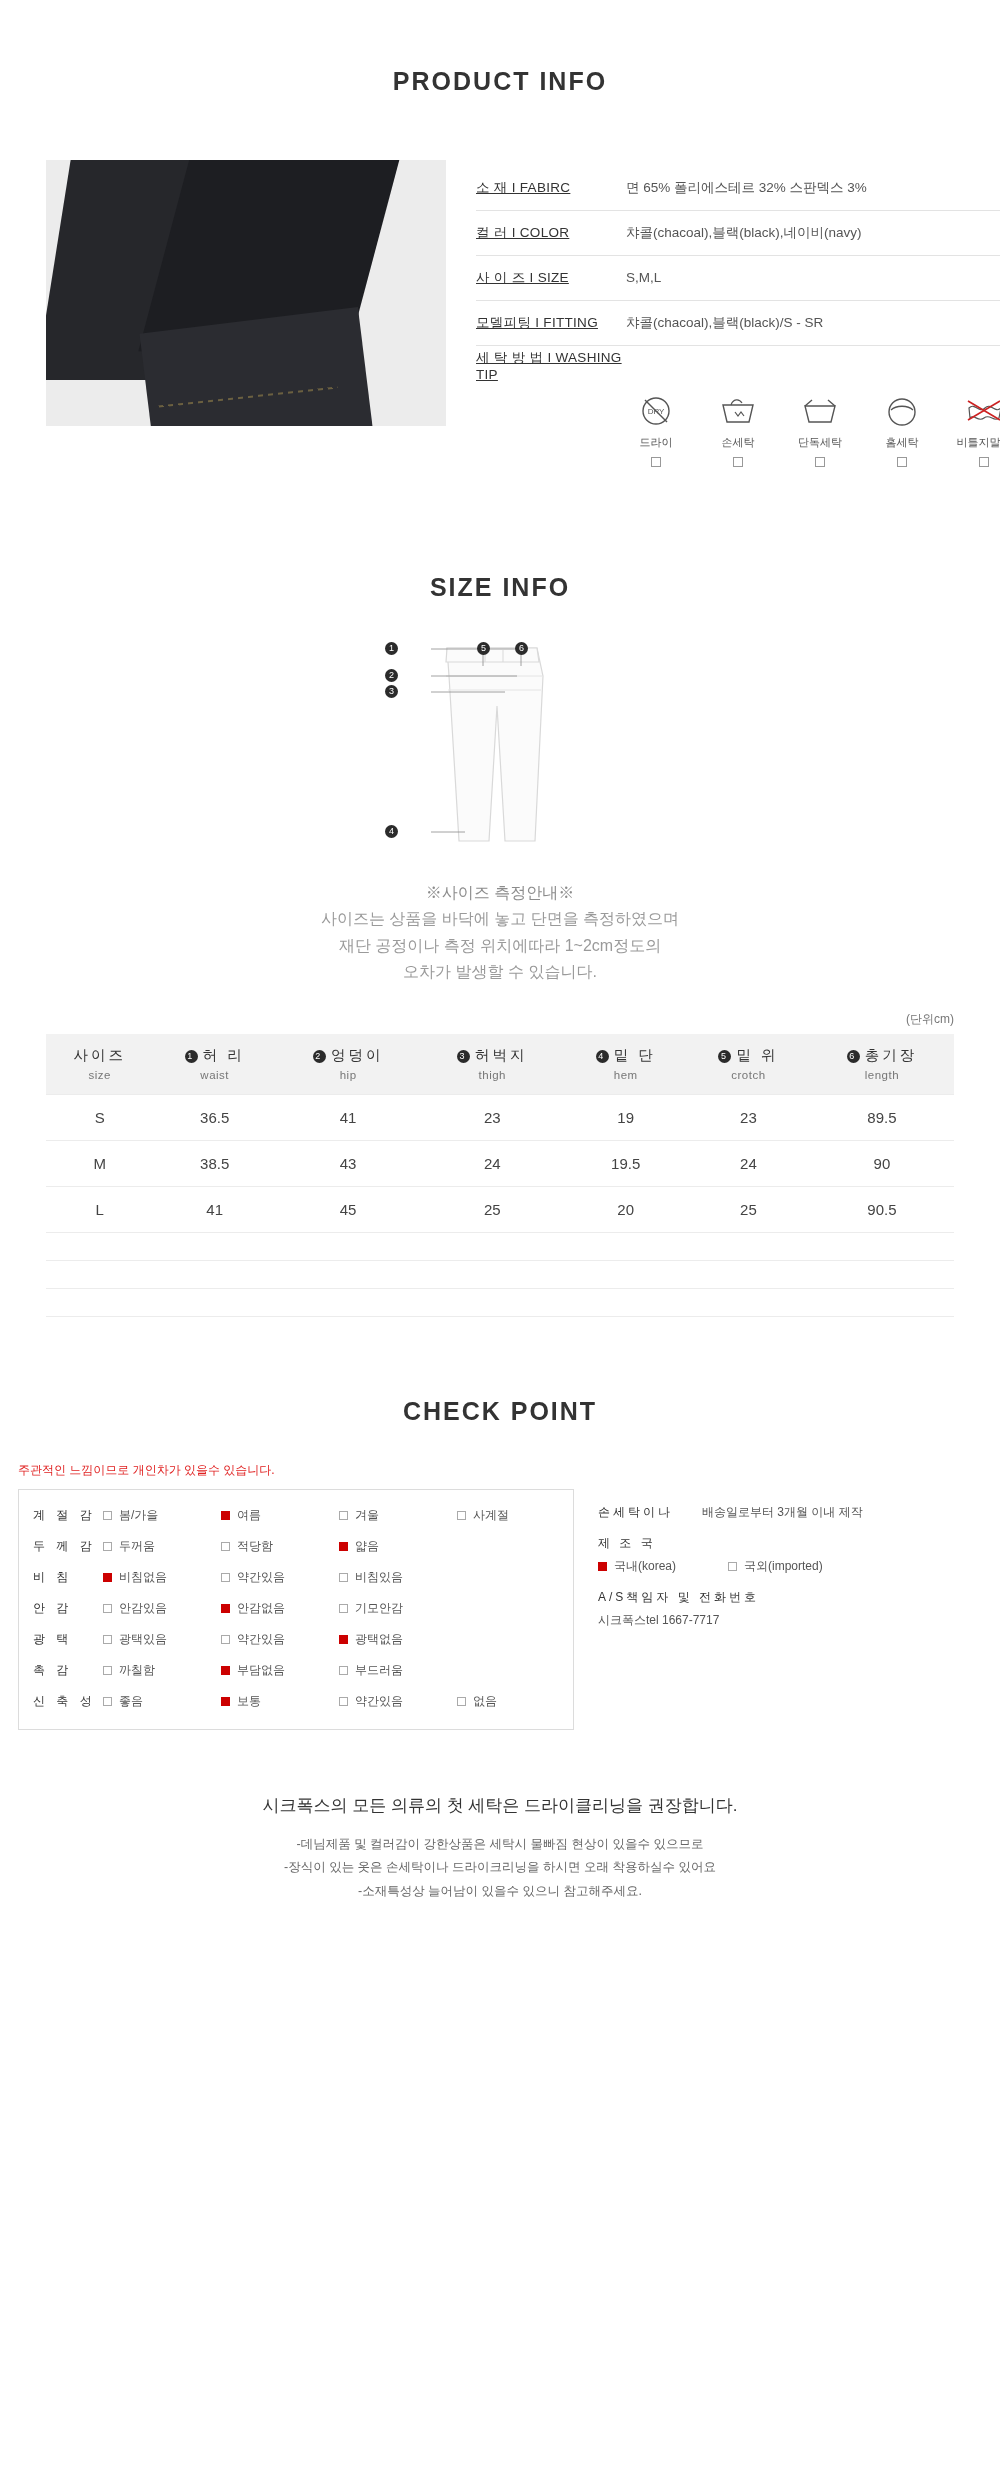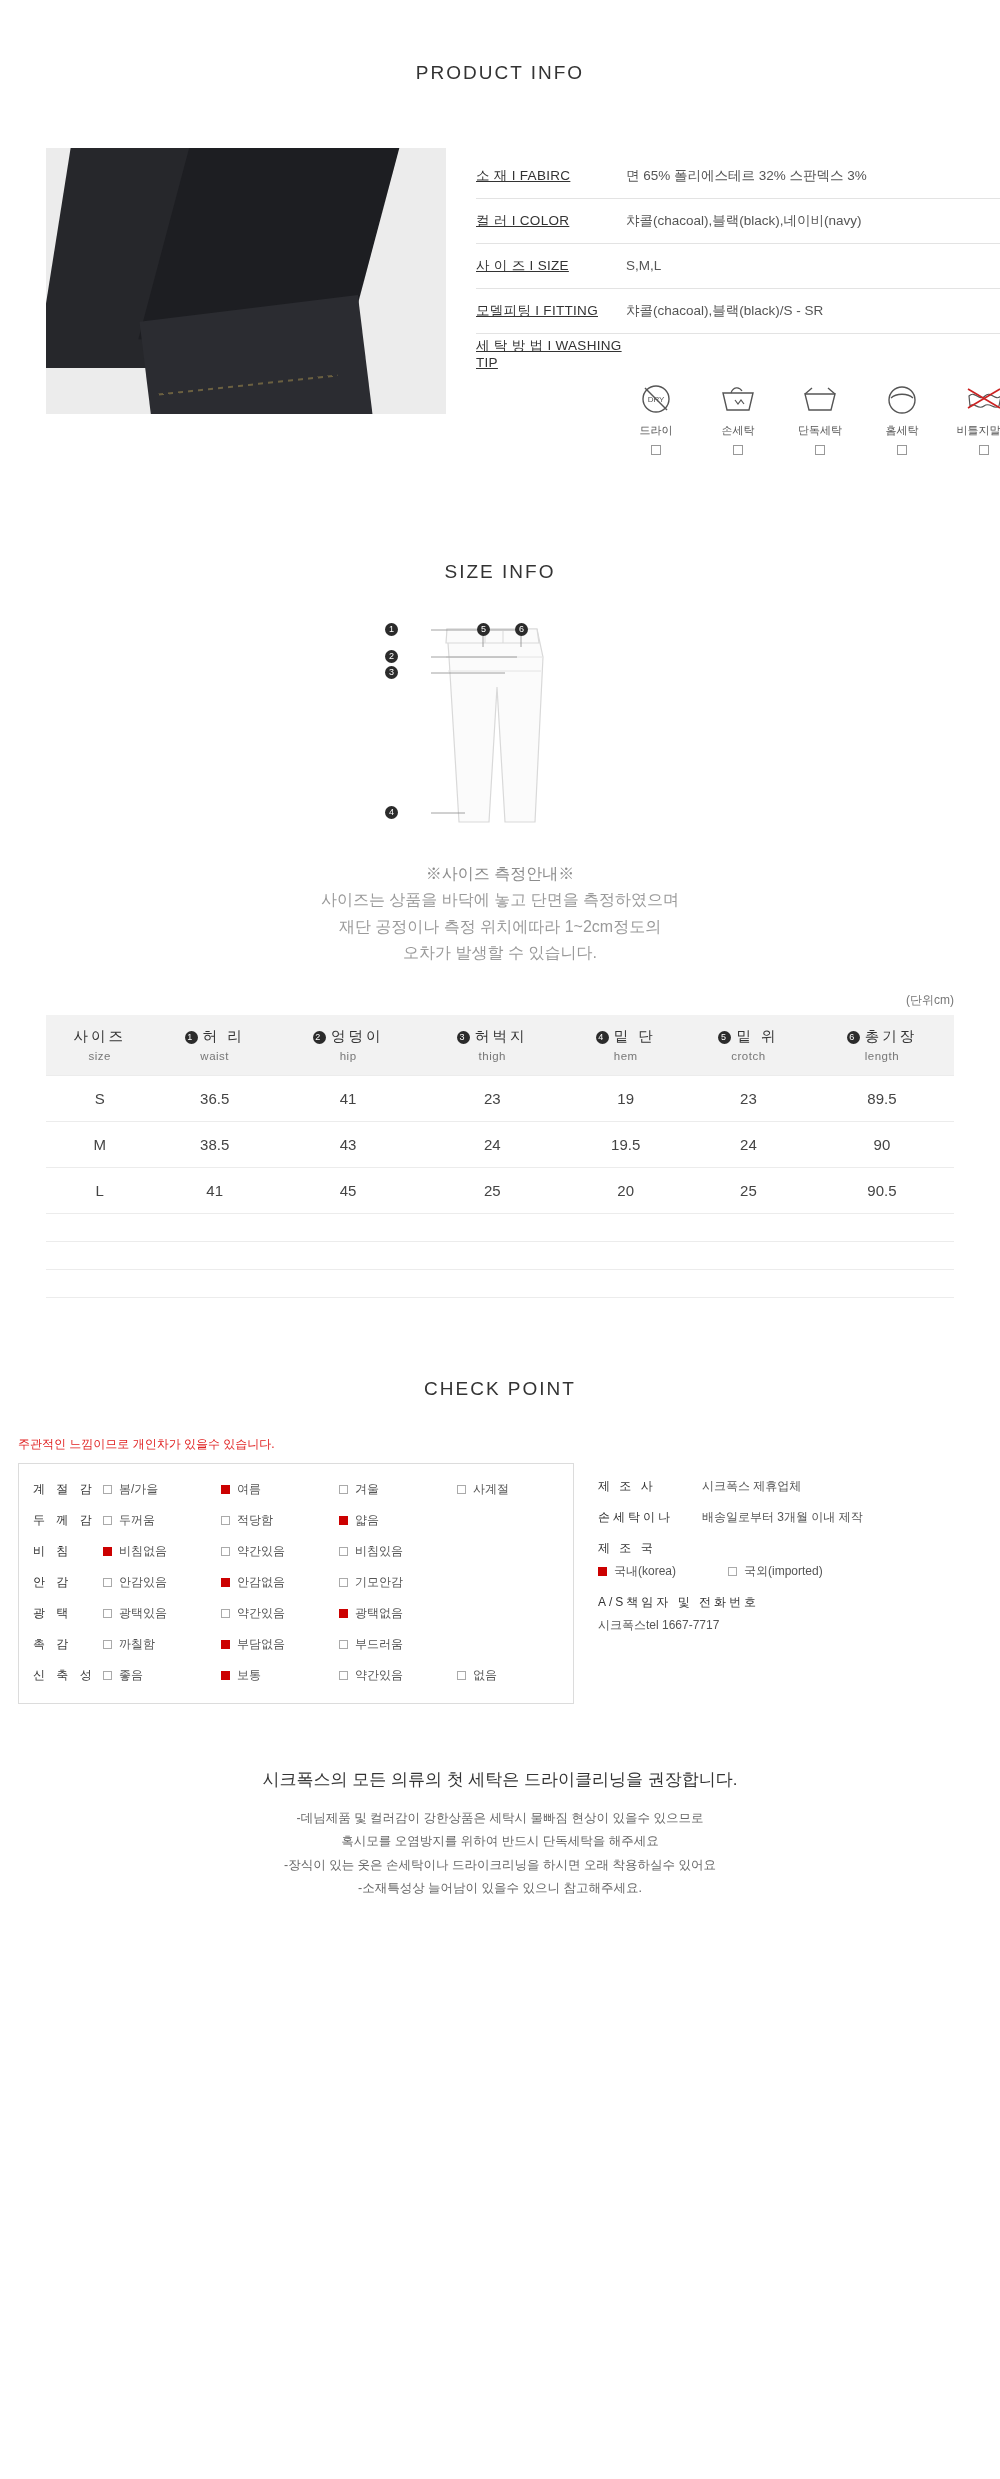--- a/index.html
+++ b/index.html
@@ -13,24 +13,24 @@
     width: 1000px;
     min-height: 2479px;
     margin: 0 auto;
     position: relative;
     background: #fff;
   }
 
   
   .section-title {
     text-align: center;
-    font-size: 19px;
+    font-size: 25px;
     letter-spacing: 2px;
     color: #333;
-    font-weight: normal;
+    font-weight: bold;
   }
   #product-info-title { padding-top: 46px; }
 
   .product-row {
     display: flex;
     margin: 64px 0 0 46px;
     width: 908px;
   }
   .product-photo {
     width: 400px;
@@ -621,24 +621,20 @@
               <span class="cp-box"></span>
               <span>없음</span>
             </div>
         </div>
       </div>
 
     </div>
 
     <div class="check-right">
       <div class="maker-row">
-        <span class="maker-label">제 조 사</span>
-        <span class="maker-value">시크폭스 제휴업체</span>
-      </div>
-      <div class="maker-row">
         <span class="maker-label">손세탁이나</span>
         <span class="maker-value">배송일로부터 3개월 이내 제작</span>
       </div>
 
       <div class="maker-block">
         <div class="mb-title">제 조 국</div>
         <div class="maker-choice">
           <div class="cp-opt">
               <span class="cp-box on"></span>
               <span>국내(korea)</span>
@@ -654,18 +650,17 @@
       <div class="maker-block">
         <div class="mb-title">A/S책임자 및 전화번호</div>
         <div>시크폭스tel 1667-7717</div>
       </div>
     </div>
   </div>
 
   <div class="footer">
     <div class="footer-head">시크폭스의 모든 의류의 첫 세탁은 드라이클리닝을 권장합니다.</div>
     <div class="footer-line">-데님제품 및 컬러감이 강한상품은 세탁시 물빠짐 현상이 있을수 있으므로</div>
-    <div class="footer-line">혹시모를 오염방지를 위하여 반드시 단독세탁을 해주세요</div>
     <div class="footer-line">-장식이 있는 옷은 손세탁이나 드라이크리닝을 하시면 오래 착용하실수 있어요</div>
     <div class="footer-line">-소재특성상 늘어남이 있을수 있으니 참고해주세요.</div>
   </div>
 
 </div>
 
 </body></html>

